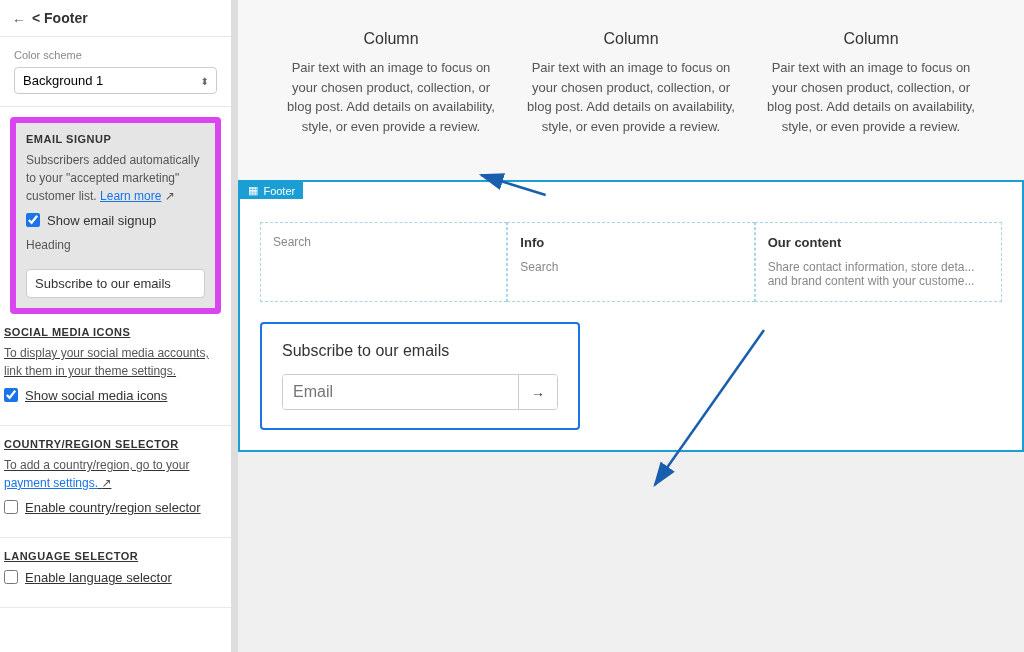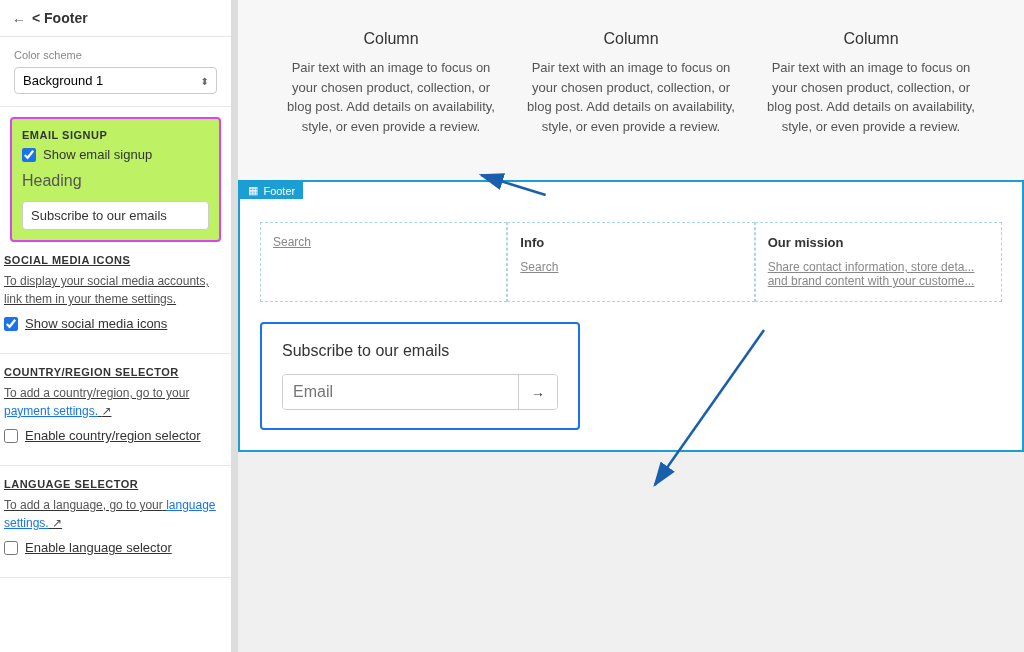--- a/index.html
+++ b/index.html
@@ -62,25 +62,25 @@
       right: 8px;
       top: 50%;
       transform: translateY(-50%);
       pointer-events: none;
       color: #666;
       font-size: 10px;
     }
 
     
     .highlighted-section {
-      border: 2px solid #d946ef;
+      border: 6px solid #d946ef;
       border-radius: 4px;
       margin: 10px 10px 0 10px;
       padding: 10px;
-      background: #bef264;
+      background: #e5e5e5;
     }
     .section-heading {
       font-size: 11px;
       font-weight: 700;
       color: #333;
       letter-spacing: 0.5px;
       margin-bottom: 6px;
     }
     .section-description {
       font-size: 12px;
@@ -88,37 +88,37 @@
       line-height: 1.5;
       margin-bottom: 8px;
     }
     .link-text {
       color: #1a73e8;
       text-decoration: underline;
       cursor: pointer;
     }
     .checkbox-row {
       display: flex;
-      align-items: flex-end;
+      align-items: flex-start;
       gap: 7px;
       margin-bottom: 10px;
     }
     .checkbox-row input[type="checkbox"] {
       accent-color: #1a73e8;
       width: 14px;
       height: 14px;
     }
     .checkbox-label {
       font-size: 13px;
       color: #333;
     }
     .field-label {
-      font-size: 16px;
+      font-size: 12px;
       color: #555;
-      margin-bottom: 11px;
+      margin-bottom: 17px;
     }
     .text-input {
       width: 100%;
       padding: 6px 8px;
       border: 1px solid #ccc;
       border-radius: 4px;
       font-size: 13px;
       color: #333;
     }
 
@@ -208,21 +208,20 @@
     }
     .footer-col h5 {
       font-size: 13px;
       font-weight: 600;
       margin-bottom: 10px;
       color: #333;
     }
     .footer-col p {
       font-size: 12px;
       color: #888;
-      text-decoration: underline;
     }
 
     
     .subscribe-box {
       border: 2px solid #1a73e8;
       border-radius: 4px;
       padding: 18px 20px;
       max-width: 320px;
       background: #fff;
     }
@@ -290,20 +289,25 @@
         <option>Inverse</option>
         <option>Accent 1</option>
         <option>Accent 2</option>
       </select>
       <span class="select-arrow">⬍</span>
     </div>
   </div>
 
   <div class="highlighted-section">
     <div class="section-heading">EMAIL SIGNUP</div>
+    <div class="section-description">
+      <span>Subscribers added automatically to your "accepted marketing" customer list.</span>
+      <a class="link-text">Learn more</a>
+      <span> ↗</span>
+    </div>
     <div class="checkbox-row">
       <input type="checkbox" checked="" style="">
       <span class="checkbox-label">Show email signup</span>
     </div>
     <div class="field-label">Heading</div>
     <input type="text" class="text-input" value="Subscribe to our emails" style="">
   </div>
 
   <div class="plain-section">
     <div class="section-heading">SOCIAL MEDIA ICONS</div>
@@ -322,25 +326,20 @@
       <span> ↗</span>
     </div>
     <div class="checkbox-row" style="margin-top:8px;">
       <input type="checkbox" style="">
       <span class="checkbox-label">Enable country/region selector</span>
     </div>
   </div>
 
   <div class="plain-section">
     <div class="section-heading">LANGUAGE SELECTOR</div>
-    <div class="section-description">
-      <span>To add a language, go to your</span>
-      <a class="link-text">language settings.</a>
-      <span> ↗</span>
-    </div>
     <div class="checkbox-row" style="margin-top:8px;">
       <input type="checkbox" style="">
       <span class="checkbox-label">Enable language selector</span>
     </div>
   </div>
 
 </div>
 
 <div class="panel-divider"></div>
 
@@ -371,21 +370,21 @@
 
         <div class="footer-columns-row">
           <div class="footer-col">
             <p>Search</p>
           </div>
           <div class="footer-col">
             <h5>Info</h5>
             <p>Search</p>
           </div>
           <div class="footer-col">
-            <h5>Our mission</h5>
+            <h5>Our content</h5>
             <p>Share contact information, store deta... and brand content with your custome...</p>
           </div>
         </div>
 
         <div class="subscribe-box">
           <h3>Subscribe to our emails</h3>
           <div class="email-input-row">
             <input type="text" placeholder="Email" style="">
             <button>→</button>
           </div>

